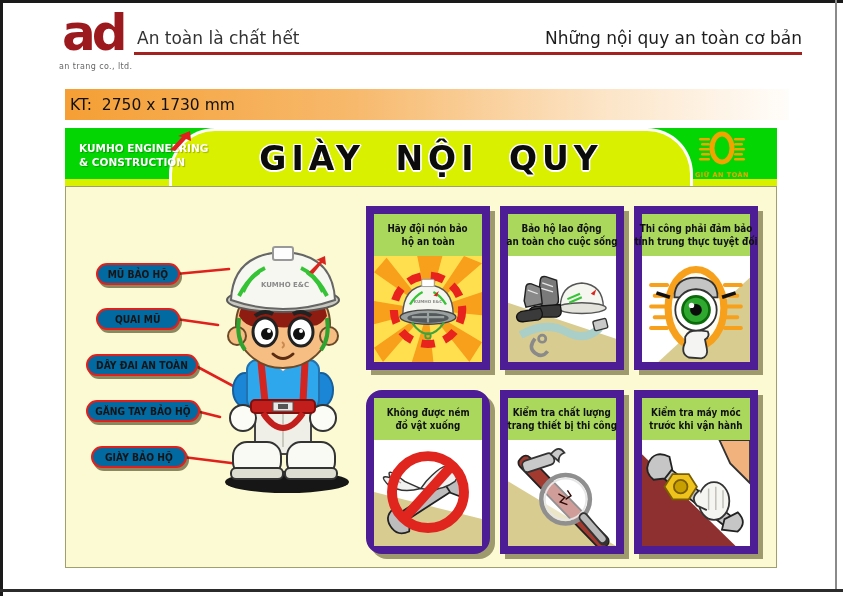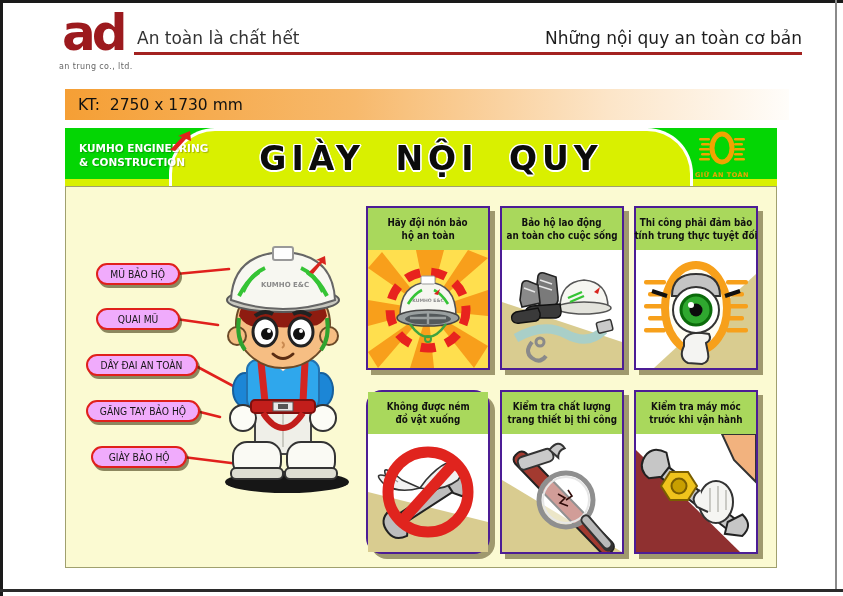--- a/index.html
+++ b/index.html
@@ -15,21 +15,21 @@
   .logo-text{position:absolute;left:62px;top:8px;font-size:50px;font-weight:bold;
              color:#9C1A1E;letter-spacing:-4px;line-height:1;}
   .logo-sub{position:absolute;left:59px;top:62px;font-size:8px;color:#666;letter-spacing:.4px;}
   .tagline-left{position:absolute;left:137px;top:28px;font-size:17px;color:#333;}
   .tagline-right{position:absolute;right:41px;top:28px;font-size:17px;color:#1d1d1d;}
   .header-rule{position:absolute;left:134px;top:52px;width:668px;height:3px;background:#A32220;}
 
   
   .size-bar{position:absolute;left:65px;top:89px;width:724px;height:31px;
             background:linear-gradient(90deg,#F59F35 0%,#F7B96C 40%,#FCE5C8 75%,#FFFDFA 100%);
-            display:flex;align-items:center;padding-left:13px;box-sizing:border-box;
+            display:flex;align-items:center;padding-left:5px;box-sizing:border-box;
             font-size:15.5px;color:#111;}
   .size-bar span{white-space:pre;}
 
   
   .poster{position:absolute;left:65px;top:128px;width:712px;height:440px;}
   .banner{position:absolute;left:0;top:0;width:712px;height:58px;background:#04D604;}
   .banner-strip{position:absolute;left:0;bottom:0;width:100%;height:7px;background:#D9F000;}
   .banner-center{position:absolute;left:104px;top:0;width:524px;height:58px;background:#fff;
                  border-radius:46px 46px 0 0;padding:3px 3px 0 3px;box-sizing:border-box;}
   .banner-center-inner{width:100%;height:100%;background:#D9F000;border-radius:43px 43px 0 0;
@@ -43,32 +43,32 @@
   .badge{position:absolute;right:14px;top:3px;width:82px;text-align:center;}
   .badge-label{font-size:6.5px;font-weight:bold;color:#F0A400;letter-spacing:.5px;margin-top:0;}
 
   .poster-body{position:absolute;left:0;top:58px;width:712px;height:382px;background:#FBFAD2;
                border:1px solid #A0A06E;box-sizing:border-box;}
   .leader-lines{position:absolute;left:0;top:0;width:712px;height:382px;pointer-events:none;}
   .character{position:absolute;left:133px;top:55px;width:165px;height:255px;}
 
   
   .pill{position:absolute;display:flex;align-items:center;justify-content:center;height:22px;
-        background:#f0abfc;border:2px solid #E0201C;border-radius:12px;box-sizing:border-box;
-        box-shadow:2px 3px 0 rgba(50,40,0,.55);font-weight:normal;font-size:10px;color:#151515;
+        background:#0369a1;border:2px solid #E0201C;border-radius:12px;box-sizing:border-box;
+        box-shadow:2px 3px 0 rgba(50,40,0,.55);font-weight:bold;font-size:10px;color:#151515;
         white-space:nowrap;}
   .pill span{display:inline-block;transform:scaleX(.92);}
   .pill1{left:30px;top:76px;width:84px;}
   .pill2{left:30px;top:121px;width:84px;}
   .pill3{left:20px;top:167px;width:112px;}
   .pill4{left:20px;top:213px;width:114px;}
   .pill5{left:25px;top:259px;width:96px;}
 
   
-  .panel{position:absolute;width:124px;height:164px;background:#fff;border:2px solid #4c1d95;
+  .panel{position:absolute;width:124px;height:164px;background:#fff;border:8px solid #4c1d95;
          box-shadow:5px 5px 0 rgba(84,72,28,.55);box-sizing:border-box;
          display:flex;flex-direction:column;}
   .panel-header{height:42px;min-height:42px;background:#A9D85C;display:flex;flex-direction:column;
          align-items:center;justify-content:center;font-weight:bold;font-size:10px;line-height:1.32;
          color:#101010;text-align:center;}
   .panel-header span{display:inline-block;white-space:nowrap;transform:scaleX(.88);}
   .panel-body{flex:1;overflow:hidden;}
   .panel-body svg{display:block;width:100%;height:100%;}
   .pa{left:300px;top:19px;}  .pb{left:434px;top:19px;}  .pc{left:568px;top:19px;}
   .pd{left:300px;top:203px;border-radius:16px;} .pe{left:434px;top:203px;} .pf{left:568px;top:203px;}
@@ -76,21 +76,21 @@
 </head>
 <body>
 
 <div class="page">
   <div class="frame top"></div>
   <div class="frame left"></div>
   <div class="frame right"></div>
   <div class="frame bottom"></div>
 
   <div class="logo-text">ad</div>
-  <div class="logo-sub">an trung co., ltd.</div>
+  <div class="logo-sub">an trang co., ltd.</div>
   <div class="tagline-left">An toàn là chất hết</div>
   <div class="tagline-right">Những nội quy an toàn cơ bản</div>
   <div class="header-rule"></div>
 
   <div class="size-bar">
     <span>KT:  2750 x 1730 mm</span>
   </div>
 
   <div class="poster">
     <div class="banner">

